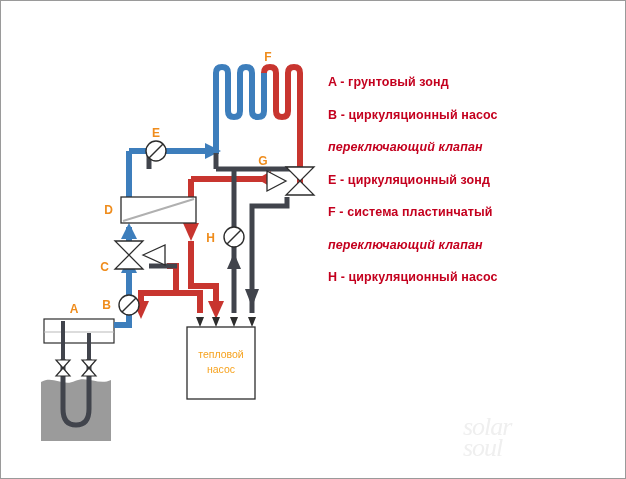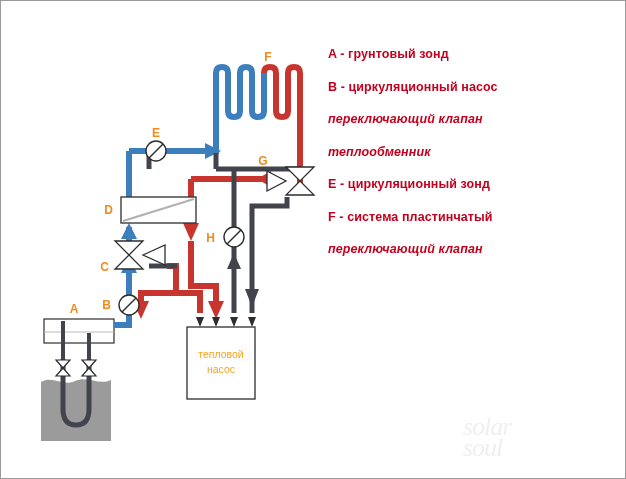--- a/index.html
+++ b/index.html
@@ -1,20 +1,20 @@
 <!DOCTYPE html>
 <html><head>
 <meta charset="utf-8">
 <style>
   html,body{margin:0;padding:0;background:#ffffff;}
   body{width:626px;height:479px;font-family:"Liberation Sans",sans-serif;}
   #frame{position:relative;width:626px;height:479px;box-sizing:border-box;
          border:1px solid #9a9a9a;background:#ffffff;overflow:hidden;}
   #diagram{position:absolute;left:0;top:0;width:320px;height:477px;}
-  #legend{position:absolute;left:327px;top:46px;width:290px;}
+  #legend{position:absolute;left:327px;top:74px;width:290px;}
   .leg-item{color:#c4001e;font-size:12.5px;font-weight:bold;line-height:14.5px;
             margin-bottom:18px;letter-spacing:0.1px;}
   .leg-item .l2{display:block;font-style:italic;}
   svg{display:block;}
   .lbl{font-family:"Liberation Sans",sans-serif;font-size:12px;font-weight:bold;fill:#ef8c1c;}
   .hp-txt{font-family:"Liberation Sans",sans-serif;font-size:10.5px;fill:#f6a21e;}
   #wm{position:absolute;left:462px;top:415px;width:110px;height:48px;
       font-family:"Liberation Serif",serif;font-size:26px;font-style:italic;
       color:#efefef;letter-spacing:-1px;line-height:21px;user-select:none;}
 </style>
@@ -146,30 +146,32 @@
     <div class="leg-item">
       <span>A - грунтовый зонд</span>
     </div>
     <div class="leg-item">
       <span>B - циркуляционный насос</span>
     </div>
     <div class="leg-item">
       <span class="l2">переключающий клапан</span>
     </div>
     <div class="leg-item">
-      <span class="l2">теплообменник</span>
     </div>
     <div class="leg-item">
       <span>E - циркуляционный зонд</span>
     </div>
     <div class="leg-item">
       <span>F - система пластинчатый</span>
     </div>
     <div class="leg-item">
       <span class="l2">переключающий клапан</span>
+    </div>
+    <div class="leg-item">
+      <span>H - циркуляционный насос</span>
     </div>
   </div>
 
   <div id="wm">
     <div>solar</div>
     <div>soul</div>
   </div>
 
 </div>
 

